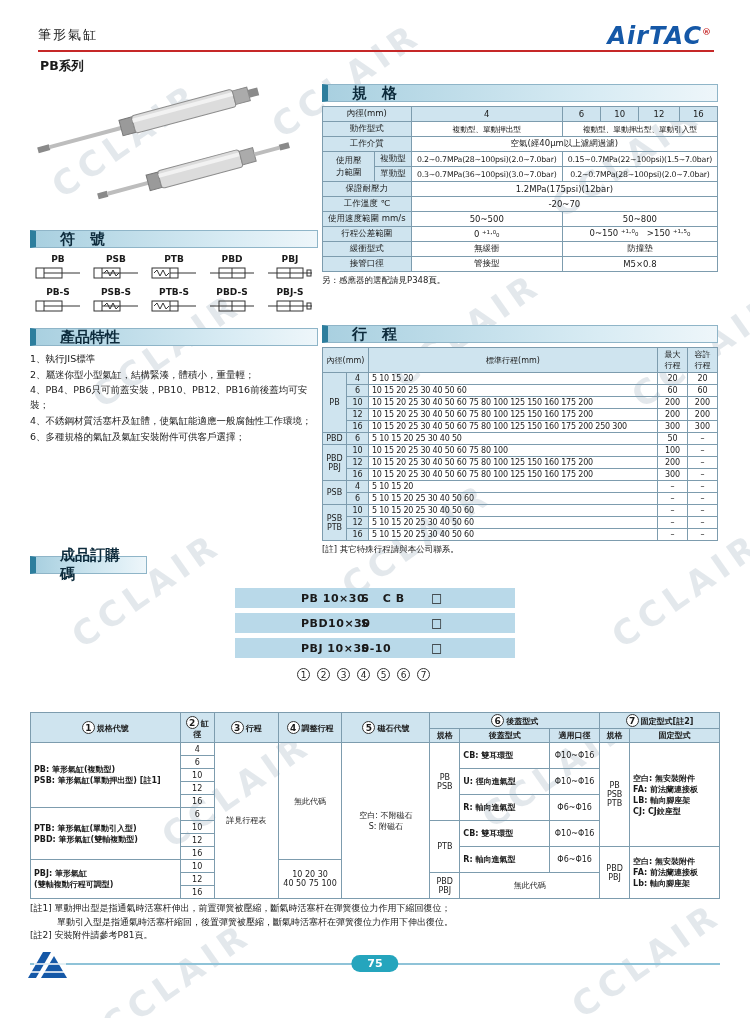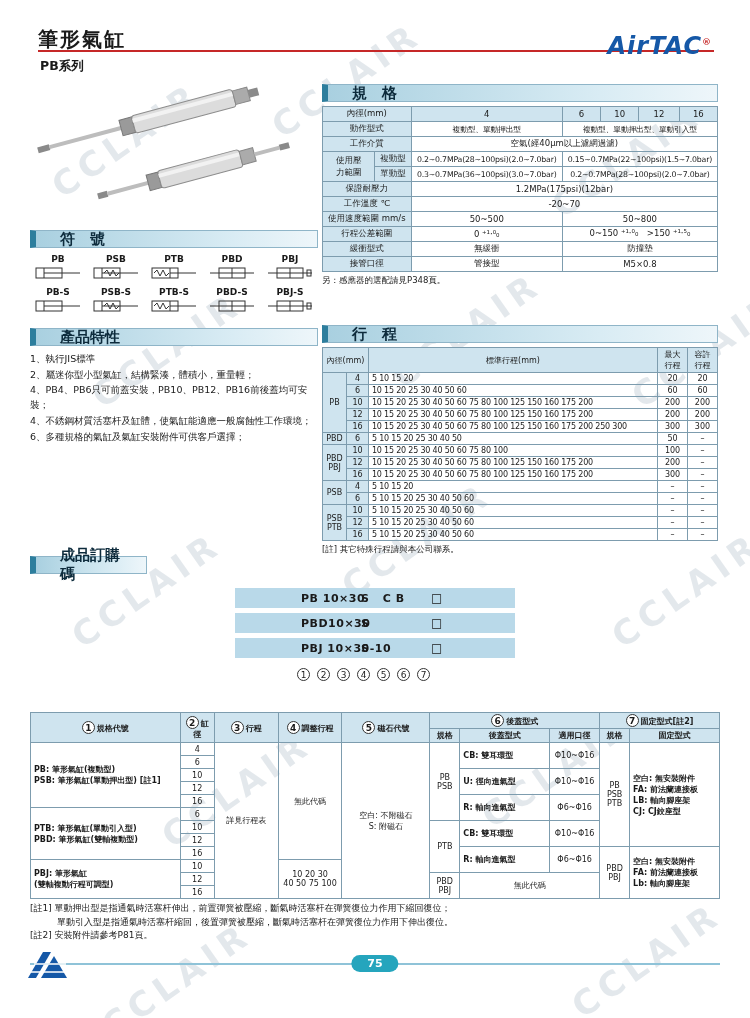--- a/index.html
+++ b/index.html
@@ -8,24 +8,24 @@
     position:relative; overflow:hidden; background:#ffffff; color:#1a1a1a;
     font-family:"DejaVu Sans","Liberation Sans",sans-serif;
   }
   .wm {
     position:absolute; font-size:34px; font-weight:bold; letter-spacing:6px;
     color:rgba(168,182,196,0.32); transform:rotate(-35deg); z-index:0; pointer-events:none;
   }
   .layer { position:absolute; z-index:1; }
 
   
-  .page-title { position:absolute; left:38px; top:26px; font-size:20px; font-weight:bold; letter-spacing:2px; z-index:2; }
+  .page-title { position:absolute; left:38px; top:26px; font-size:13px; font-weight:normal; letter-spacing:2px; z-index:2; }
   .red-line { position:absolute; left:38px; top:50px; width:676px; height:2px; background:#c62828; z-index:2; }
   .series { position:absolute; left:40px; top:58px; font-size:12.5px; font-weight:bold; z-index:2; }
-  .logo { position:absolute; right:38px; top:32px; z-index:2; font-style:italic; font-weight:bold;
+  .logo { position:absolute; right:38px; top:22px; z-index:2; font-style:italic; font-weight:bold;
           font-size:24px; color:#1558a7; letter-spacing:1px; }
   .logo .reg { font-size:9px; color:#c62828; vertical-align:super; font-style:normal; }
 
   
   .bar {
     display:flex; align-items:center; height:18px; padding:0 24px;
     background:linear-gradient(90deg,#a9d0e0 0%,#d9ecf4 70%,#eef6fa 100%);
     border:1px solid #8fb5c8; border-left:6px solid #2d7e9d;
     font-weight:bold; font-size:15px; color:#0d2b3c;
   }

